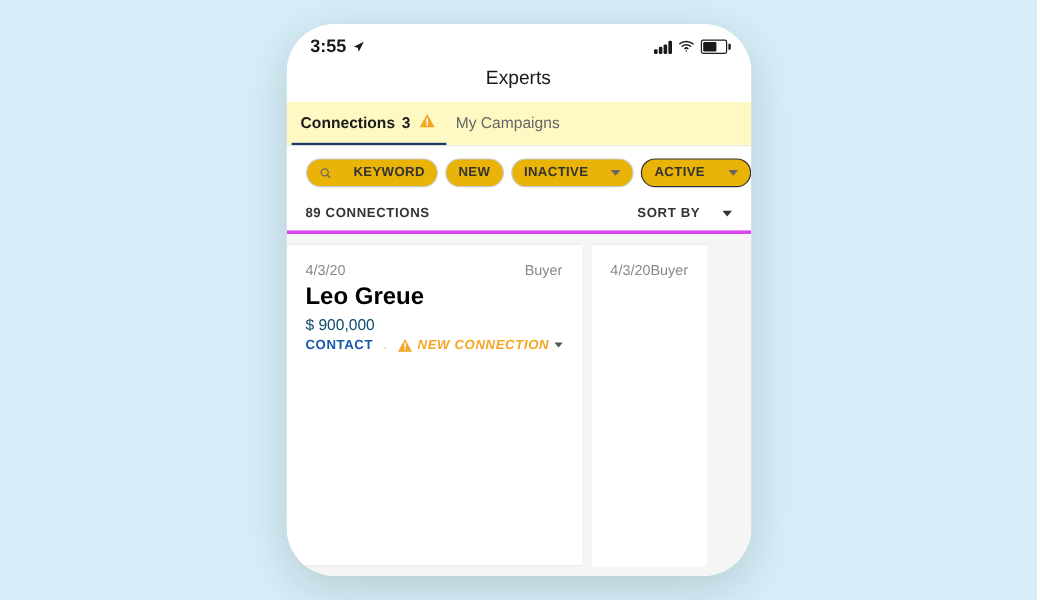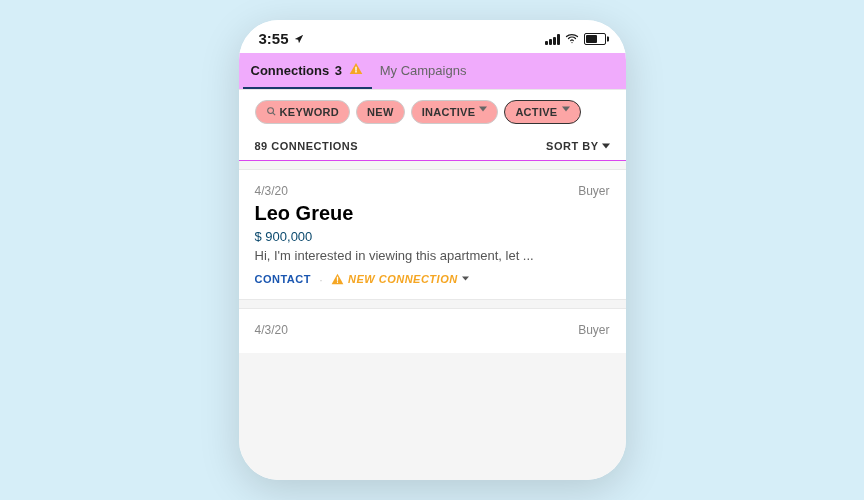--- a/index.html
+++ b/index.html
@@ -102,21 +102,21 @@
       background: #ffffff;
       flex-shrink: 0;
     }
 
     
     .tabs-container {
       display: flex;
       align-items: center;
       border-bottom: 1px solid #e8e8e8;
       padding: 0 4px;
-      background: #f0abfc;
+      background: #fef9c3;
       flex-shrink: 0;
       overflow: hidden;
     }
 
     .tab {
       font-size: 13px;
       color: #666;
       padding: 8px 8px 9px 8px;
       cursor: pointer;
       white-space: nowrap;
@@ -155,76 +155,76 @@
       align-items: center;
       gap: 6px;
       padding: 10px 16px;
       background: #ffffff;
       flex-shrink: 0;
       overflow: hidden;
     }
 
     .filter-btn {
       display: flex;
-      align-items: flex-start;
-      gap: 4px;
+      align-items: center;
+      gap: 19px;
       padding: 5px 10px;
       border: 1.5px solid #cccccc;
       border-radius: 20px;
       font-size: 11px;
       font-weight: 600;
       color: #333;
-      background: #fca5a5;
+      background: #eab308;
       cursor: pointer;
       white-space: nowrap;
       letter-spacing: 0.3px;
     }
 
     .filter-btn.active-filter {
       border-color: #333;
     }
 
     
     .connections-row {
       display: flex;
       align-items: center;
       justify-content: space-between;
       padding: 6px 16px 8px 16px;
       background: #ffffff;
       flex-shrink: 0;
-      border-bottom: 1px solid #d946ef;
+      border-bottom: 3px solid #d946ef;
     }
 
     .connections-count {
       font-size: 11px;
       font-weight: 700;
       color: #333;
       letter-spacing: 0.5px;
       text-transform: uppercase;
     }
 
     .sort-by {
       display: flex;
       align-items: center;
-      gap: 3px;
+      gap: 18px;
       font-size: 11px;
       font-weight: 700;
       color: #333;
       letter-spacing: 0.5px;
       text-transform: uppercase;
       cursor: pointer;
     }
 
     
     .cards-container {
       flex: 1;
       overflow: hidden;
       background: #f5f5f5;
       display: flex;
-      flex-direction: column;
+      flex-direction: row;
       gap: 8px;
       padding: 8px 0;
     }
 
     .connection-card {
       background: #ffffff;
       margin: 0 0;
       padding: 14px 16px 12px 16px;
       border-top: 1px solid #e8e8e8;
       border-bottom: 1px solid #e8e8e8;
@@ -333,20 +333,21 @@
       </div>
       <svg width="14" height="12" viewBox="0 0 24 24" fill="#1a1a1a">
         <path d="M1 7c5.5-5.3 15.5-5.3 22 0M5 11c3.9-3.5 10.1-3.5 14 0M9.5 15c1.4-1.3 3.6-1.3 5 0M12 19h.01" stroke="#1a1a1a" stroke-width="2.5" stroke-linecap="round" fill="none"></path>
       </svg>
       <div class="battery-icon">
         <div class="battery-fill"></div>
       </div>
     </div>
   </div>
 
+  <div class="page-title">Experts</div>
 
   <div class="tabs-container">
     <div class="tab active">
       <span>Connections </span>
       <span class="tab-badge">3</span>
       <span class="warning-triangle">
         <svg width="14" height="13" viewBox="0 0 20 18" fill="none">
           <path d="M10 1L19 17H1L10 1Z" fill="#f5a623"></path>
           <path d="M10 7V11M10 13V14" stroke="white" stroke-width="2" stroke-linecap="round"></path>
         </svg>
@@ -397,21 +398,20 @@
 
   <div class="cards-container">
 
     <div class="connection-card">
       <div class="card-header">
         <span class="card-date">4/3/20</span>
         <span class="card-type">Buyer</span>
       </div>
       <div class="card-name">Leo Greue</div>
       <div class="card-price">$ 900,000</div>
-      <div class="card-message">Hi, I'm interested in viewing this apartment, let ...</div>
       <div class="card-actions">
         <span class="contact-btn">CONTACT</span>
         <span class="dot-separator">·</span>
         <span class="new-connection-btn">
           <svg width="13" height="12" viewBox="0 0 20 18" fill="none">
             <path d="M10 1L19 17H1L10 1Z" fill="#f5a623"></path>
             <path d="M10 6V11M10 13.5V14" stroke="white" stroke-width="2" stroke-linecap="round"></path>
           </svg>
           <span>NEW CONNECTION</span>
           <svg width="7" height="5" viewBox="0 0 10 6" fill="#555">

